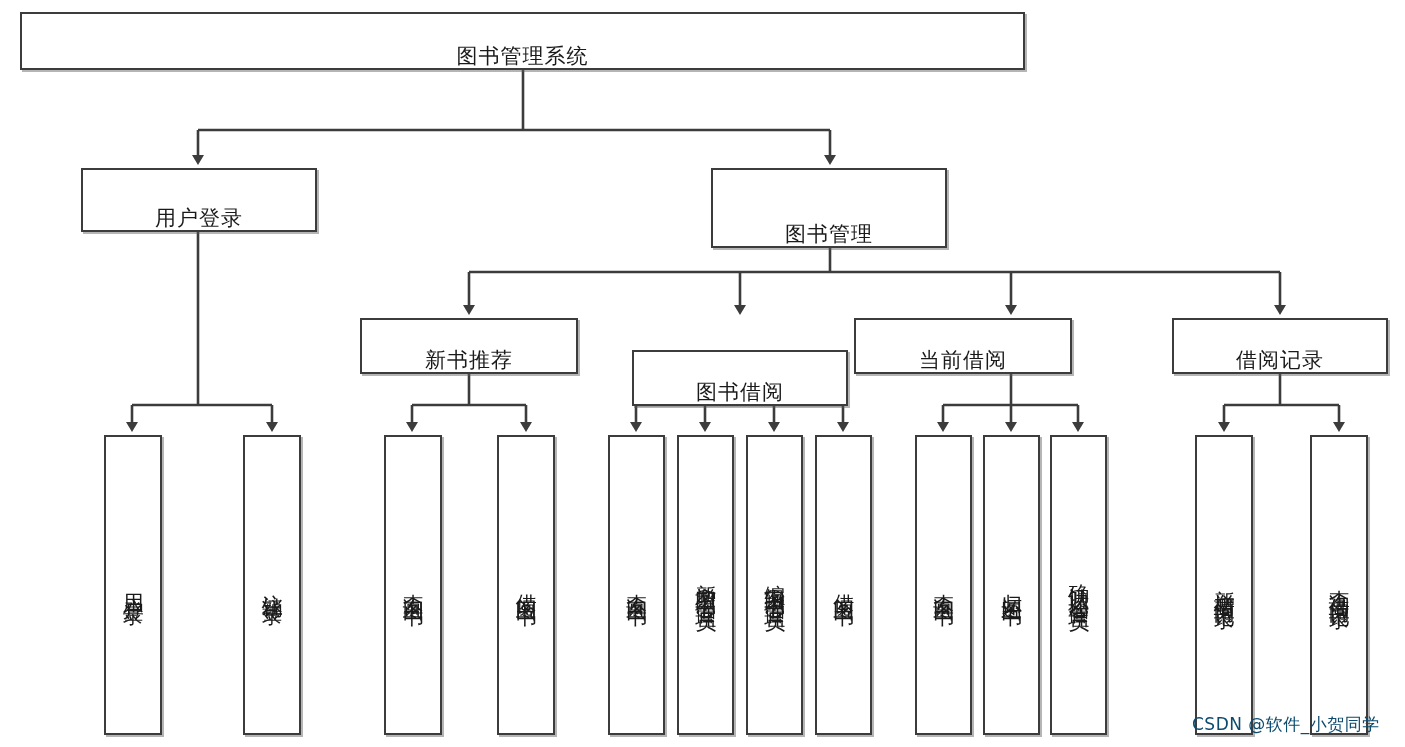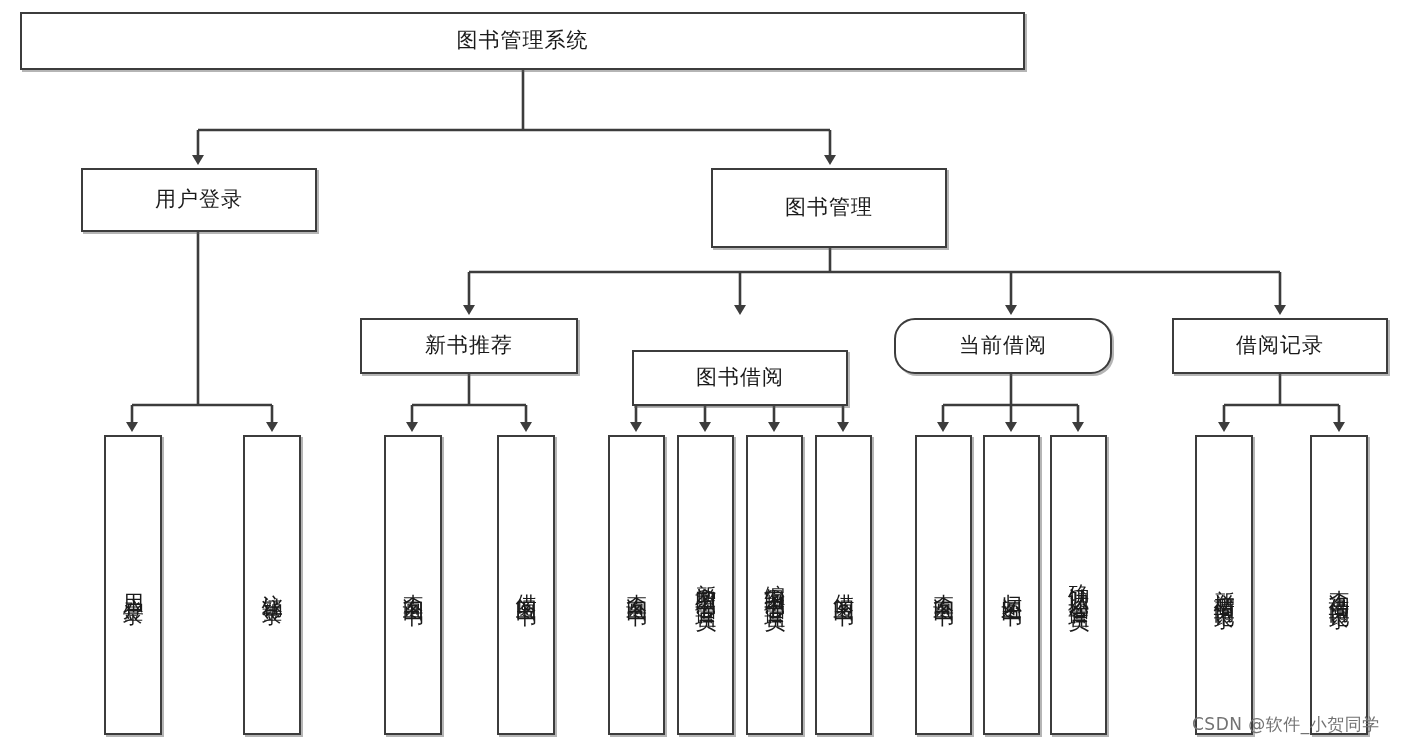--- a/index.html
+++ b/index.html
@@ -1,27 +1,27 @@
 <!DOCTYPE html>
 <html><head>
 <meta charset="utf-8">
 <style>
   html,body{margin:0;padding:0;background:#ffffff;}
   body{font-family:"DejaVu Sans","Liberation Sans",sans-serif;}
   #stage{position:relative;width:1405px;height:747px;background:#fff;overflow:hidden;}
   svg#wires{position:absolute;left:0;top:0;width:1405px;height:747px;pointer-events:none;}
   .node{position:absolute;box-sizing:border-box;background:#ffffff;
-        border:2px solid #3c3c3c;display:flex;align-items:center;justify-content:center;
+        border:2px solid #3c3c3c;display:flex;align-items:flex-end;justify-content:center;
         color:#1a1a1a;}
   .node.shadow{box-shadow:2px 2px 0 rgba(90,90,90,.45);}
   .h-label{font-size:21px;letter-spacing:1px;line-height:1.1;white-space:nowrap;}
   .v-node{align-items:center;justify-content:center;}
   .v-label{writing-mode:vertical-rl;text-orientation:upright;font-size:21px;
            letter-spacing:4px;line-height:1.25;white-space:nowrap;}
-  .watermark{position:absolute;color:#737373;font-size:17px;letter-spacing:.5px;
+  .watermark{position:absolute;color:#0c4a6e;font-size:17px;letter-spacing:.5px;
              white-space:nowrap;}
 </style>
 </head>
 <body>
 
 <div id="stage">
 
   <svg id="wires" viewBox="0 0 1405 747" xmlns="http://www.w3.org/2000/svg">
     <defs>
       <marker id="ah" markerWidth="10" markerHeight="12" refX="1" refY="6" orient="auto" markerUnits="userSpaceOnUse">
@@ -82,21 +82,21 @@
   <div class="node shadow" style="left:711px;top:168px;width:236px;height:80px;">
     <span class="h-label">图书管理</span>
   </div>
 
   <div class="node shadow" style="left:360px;top:318px;width:218px;height:56px;">
     <span class="h-label">新书推荐</span>
   </div>
   <div class="node shadow" style="left:632px;top:318px;width:216px;height:56px;margin-top:32px;">
     <span class="h-label">图书借阅</span>
   </div>
-  <div class="node shadow" style="left:894px;top:318px;width:218px;height:56px;border-radius:21px;">
+  <div class="node shadow" style="left:854px;top:318px;width:218px;height:56px;">
     <span class="h-label">当前借阅</span>
   </div>
   <div class="node shadow" style="left:1172px;top:318px;width:216px;height:56px;">
     <span class="h-label">借阅记录</span>
   </div>
 
   <div class="node shadow v-node" style="left:104px;top:435px;width:58px;height:300px;">
     <span class="v-label">用户登录</span>
   </div>
   <div class="node shadow v-node" style="left:243px;top:435px;width:58px;height:300px;">

